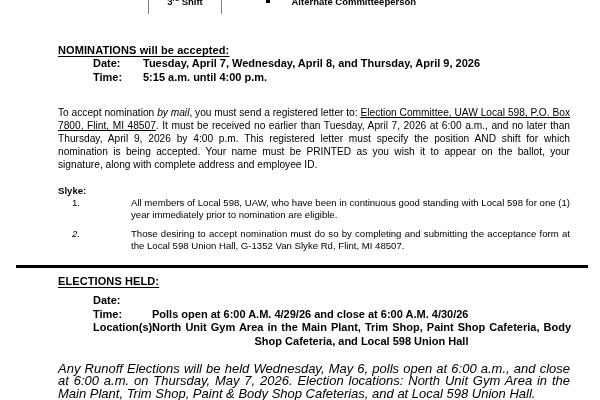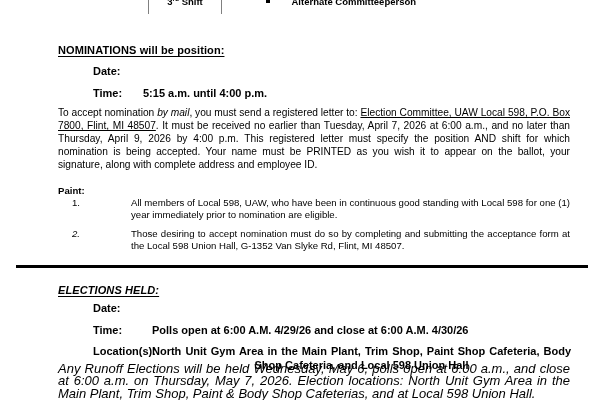--- a/index.html
+++ b/index.html
@@ -87,21 +87,20 @@
   }
   .deflist {
     position: absolute;
     left: 93px;
     font-size: 11px;
     font-weight: bold;
   }
   .deflist .row {
     display: flex;
     line-height: 13.6px;
-    margin-top: 8px;
   }
   .deflist .lbl {
     flex: 0 0 auto;
     white-space: nowrap;
   }
   .deflist .val {
     flex: 1 1 auto;
   }
 
   
@@ -167,21 +166,21 @@
   .hr-rule {
     position: absolute;
     left: 16px;
     top: 265px;
     width: 572px;
     height: 3px;
     background: #000000;
   }
 
   #nominations-head { top: 44px; }
-  #elections-head { top: 284px; font-style: italic; }
+  #elections-head { top: 275px; }
 
   #runoff-paragraph {
     top: 363px;
     font-style: italic;
     font-size: 13px;
     line-height: 12.4px;
   }
 </style>
 </head>
 <body>
@@ -197,35 +196,36 @@
           <span class="bullet-row">
             <span class="sq-bullet"></span>
             <span>Alternate Committeeperson</span>
           </span>
         </td>
       </tr>
     </tbody>
       </table>
   </div>
 
-  <div class="section-head" id="nominations-head">NOMINATIONS will be position:</div>
+  <div class="section-head" id="nominations-head">NOMINATIONS will be accepted:</div>
 
   <div class="deflist" id="nominations-details">
     <div class="row">
       <span class="lbl">Date:</span>
+      <span class="val">Tuesday, April 7, Wednesday, April 8, and Thursday, April 9, 2026</span>
     </div>
     <div class="row">
       <span class="lbl">Time:</span>
       <span class="val">5:15 a.m. until 4:00 p.m.</span>
     </div>
   </div>
 
   <div class="bodytext" id="mail-paragraph"><span>To accept nomination </span><span class="i">by mail</span><span>, you must send a registered letter to: </span><span class="u">Election Committee, UAW Local 598, P.O. Box 7800, Flint, MI 48507</span><span>.  It must be received no earlier than Tuesday, April 7, 2026 at 6:00 a.m., and no later than Thursday, April 9, 2026 by 4:00 p.m. This registered letter must specify the position AND shift for which nomination is being accepted.  Your name must be PRINTED as you wish it to appear on the ballot, your signature, along with complete address and employee ID.</span></div>
 
-  <div class="rules-head">Paint:</div>
+  <div class="rules-head">Slyke:</div>
   <div class="rules-list">
     <div class="rule">
       <span class="num">1.</span>
       <span class="txt">All members of Local 598, UAW, who have been in continuous good standing with Local 598 for one (1) year immediately prior to nomination are eligible.</span>
     </div>
     <div class="rule">
       <span class="num italic">2.</span>
       <span class="txt">Those desiring to accept nomination must do so by completing and submitting the acceptance form at the Local 598 Union Hall, G-1352 Van Slyke Rd, Flint, MI 48507.</span>
     </div>
   </div>

